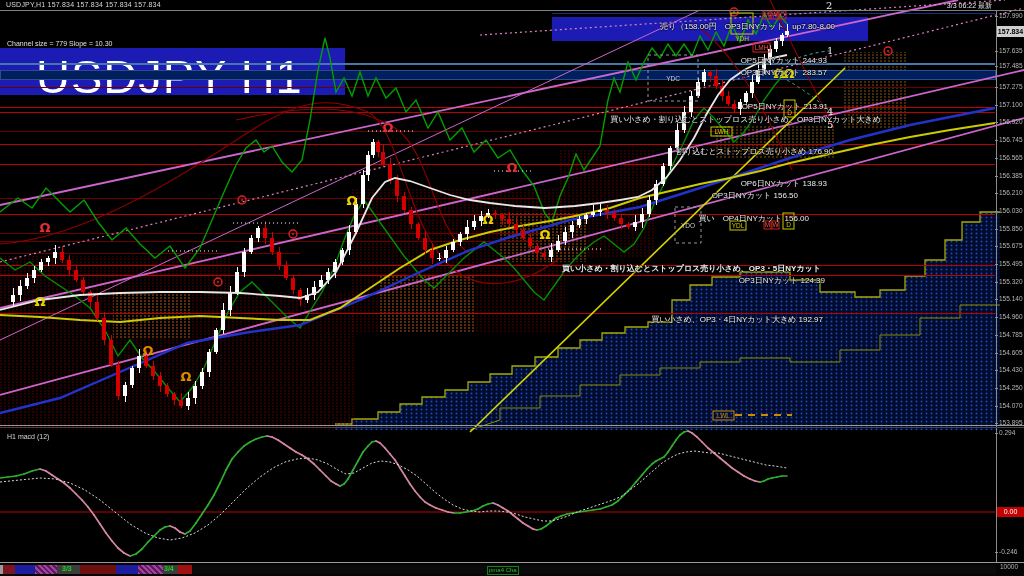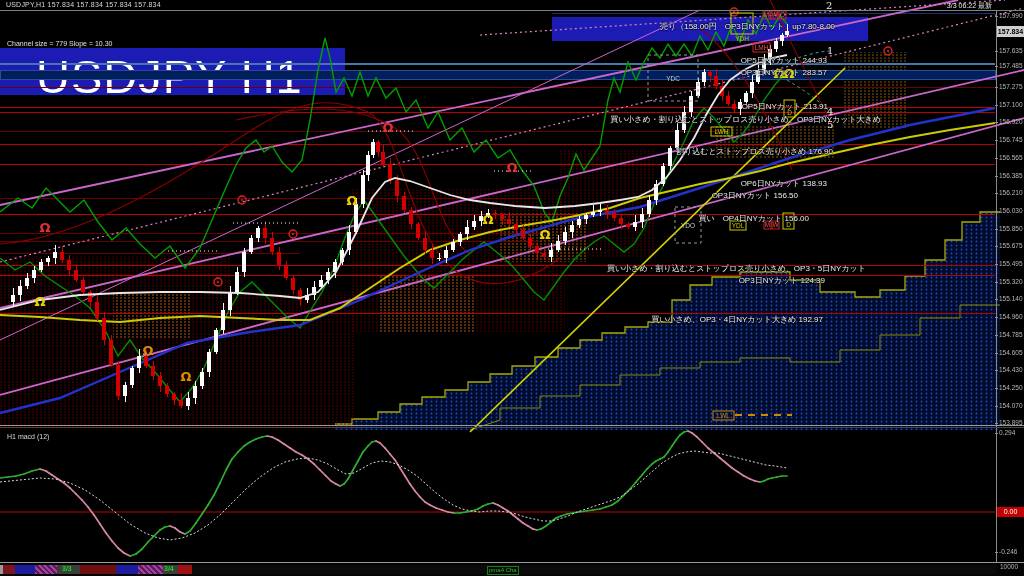--- a/index.html
+++ b/index.html
@@ -564,21 +564,21 @@
   <div id="annotations">
       <div class="ann" style="top: 21px; left: 660px;">売り（158.00円　OP3日NYカット　up7.80-8.00</div>
       <div class="ann" style="top: 55px; left: 827px; transform: translateX(-100%);">OP5日NYカット 244.93</div>
       <div class="ann" style="top: 67px; left: 827px; transform: translateX(-100%);">OP3日NYカット 283.57</div>
       <div class="ann" style="top: 101px; left: 828px; transform: translateX(-100%);">OP5日NYカット 213.91</div>
       <div class="ann" style="top: 114px; left: 881px; transform: translateX(-100%);">買い小さめ・割り込むとストップロス売り小さめ、OP3日NYカット大きめ</div>
       <div class="ann" style="top: 146px; left: 833px; transform: translateX(-100%);">割り込むとストップロス売り小さめ 176.90</div>
       <div class="ann" style="top: 166px; left: 798px; transform: translateX(-100%); margin-top: 24px;">OP3日NYカット 156.50</div>
       <div class="ann" style="top: 178px; left: 827px; transform: translateX(-100%);">OP6日NYカット 138.93</div>
       <div class="ann" style="top: 213px; left: 809px; transform: translateX(-100%);">買い　OP4日NYカット 156.00</div>
-      <div class="ann" style="top: 263px; left: 866px; transform: translateX(-100%);">買い小さめ・割り込むとストップロス売り小さめ、OP3・5日NYカット</div>
+      <div class="ann" style="top: 263px; left: 821px; transform: translateX(-100%); font-weight: bold;">買い小さめ・割り込むとストップロス売り小さめ、OP3・5日NYカット</div>
       <div class="ann" style="top: 275px; left: 825px; transform: translateX(-100%);">OP3日NYカット 124.39</div>
       <div class="ann" style="top: 314px; left: 823px; transform: translateX(-100%);">買い小さめ、OP3・4日NYカット大きめ 192.97</div>
     </div>
   <div id="price-axis">
       <div class="tick" style="top: 12px;"><i></i>157.990</div>
       <div class="tick" style="top: 47px;"><i></i>157.635</div>
       <div class="tick" style="top: 62px;"><i></i>157.485</div>
       <div class="tick" style="top: 83px;"><i></i>157.275</div>
       <div class="tick" style="top: 101px;"><i></i>157.100</div>
       <div class="tick" style="top: 118px;"><i></i>156.920</div>

